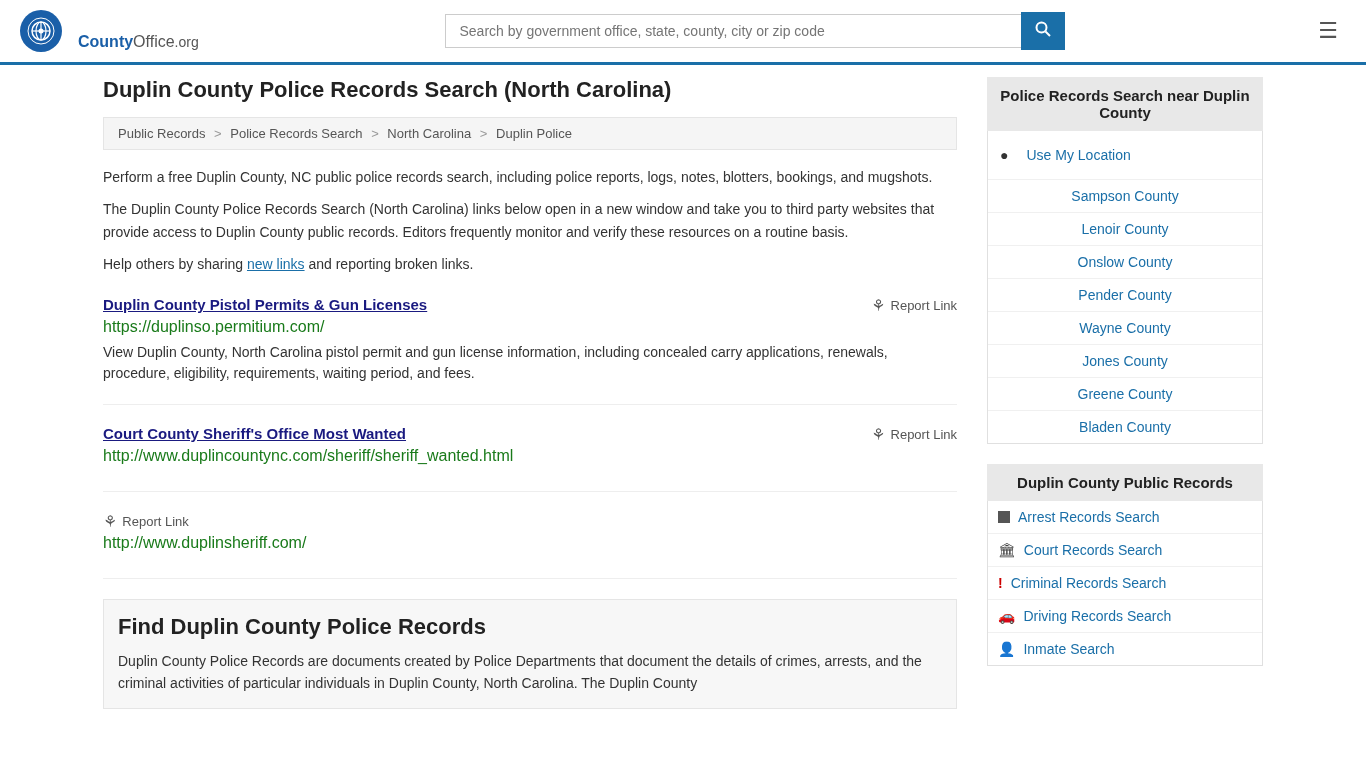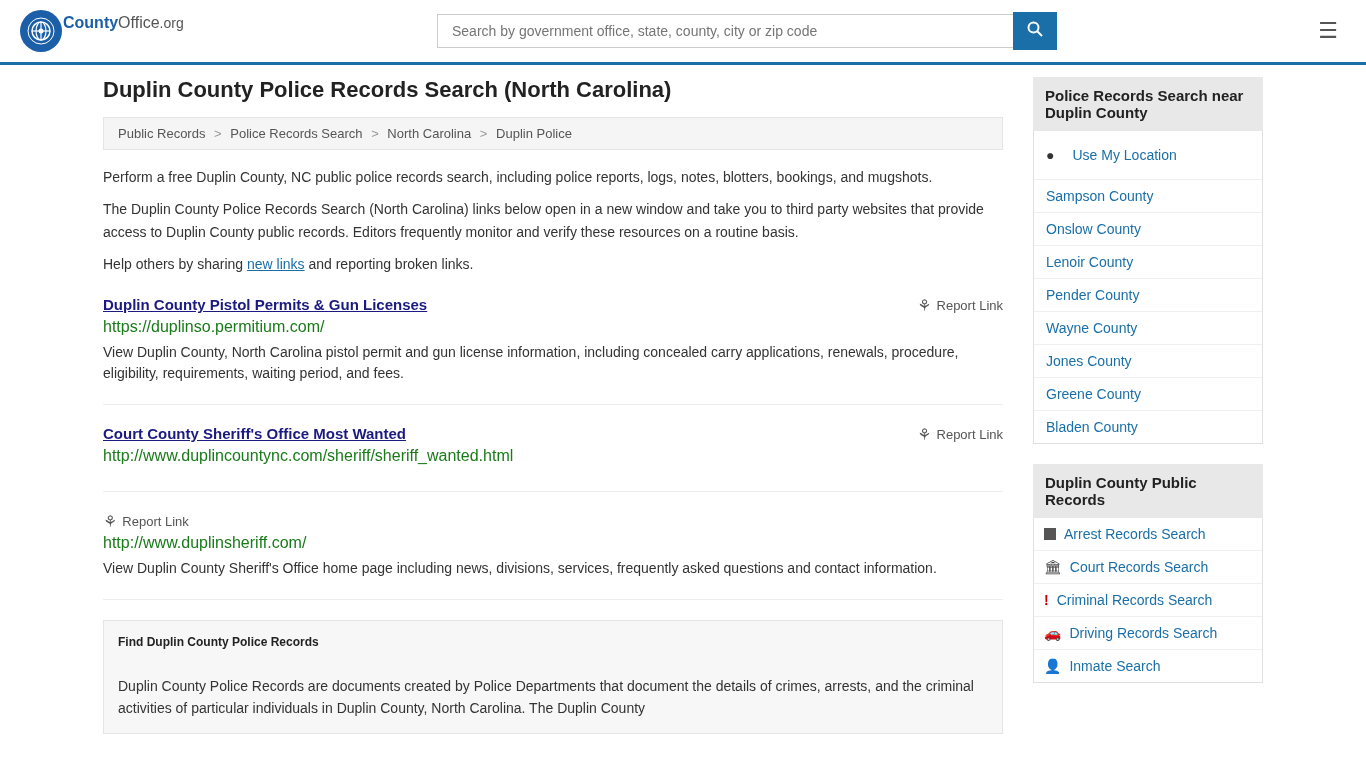--- a/index.html
+++ b/index.html
@@ -9,22 +9,22 @@
     .header {
       background: #fff;
       border-bottom: 3px solid #1a6fa8;
       padding: 10px 20px;
       display: flex;
       align-items: center;
       justify-content: space-between;
     }
     .logo-area {
       display: flex;
-      align-items: flex-start;
-      gap: 1px;
+      align-items: flex-end;
+      gap: 16px;
     }
     .logo-circle {
       width: 42px;
       height: 42px;
       background: #1a5fa8;
       border-radius: 50%;
       display: flex;
       align-items: center;
       justify-content: center;
       color: white;
@@ -83,22 +83,23 @@
       max-width: 1200px;
       margin: 0 auto;
       padding: 12px 20px;
       display: flex;
       gap: 30px;
     }
     .content-area {
       flex: 1;
     }
     .sidebar {
-      width: 230px;
+      width: 276px;
       flex-shrink: 0;
+      text-align: center;
     }
 
     
     .page-title {
       font-size: 22px;
       font-weight: bold;
       color: #222;
       margin-bottom: 14px;
     }
 
@@ -172,24 +173,24 @@
     }
 
     
     .find-section {
       background: #f7f7f7;
       border: 1px solid #e5e5e5;
       padding: 14px;
       margin-top: 10px;
     }
     .find-section h2 {
-      font-size: 12px;
+      font-size: 22px;
       font-weight: bold;
       color: #222;
-      margin-bottom: 26px;
+      margin-bottom: 10px;
     }
     .find-section p {
       font-size: 14px;
       color: #333;
       line-height: 1.6;
     }
 
     
     .sidebar-section {
       margin-bottom: 20px;
@@ -349,21 +350,20 @@
     </div>
 
     <div class="record-item">
       <div class="record-header">
         <span class="report-link">
           <span class="report-icon">⚘</span>
           <span>Report Link</span>
         </span>
       </div>
       <div class="record-url">http://www.duplinsheriff.com/</div>
-      <div class="record-desc">View Duplin County Sheriff's Office home page including news, divisions, services, frequently asked questions and contact information.</div>
     </div>
 
     <div class="find-section">
       <h2>Find Duplin County Police Records</h2>
       <p>Duplin County Police Records are documents created by Police Departments that document the details of crimes, arrests, and the criminal activities of particular individuals in Duplin County, North Carolina. The Duplin County</p>
     </div>
 
   </div>
 
   <aside class="sidebar">
@@ -372,24 +372,24 @@
       <div class="sidebar-header">Police Records Search near Duplin County</div>
       <ul class="sidebar-list">
         <li class="use-location">
           <span class="location-dot">●</span>
           <a href="#">Use My Location</a>
         </li>
         <li>
             <a href="#">Sampson County</a>
           </li>
         <li>
+            <a href="#">Lenoir County</a>
+          </li>
+        <li>
             <a href="#">Onslow County</a>
-          </li>
-        <li>
-            <a href="#">Lenoir County</a>
           </li>
         <li>
             <a href="#">Pender County</a>
           </li>
         <li>
             <a href="#">Wayne County</a>
           </li>
         <li>
             <a href="#">Jones County</a>
           </li>

